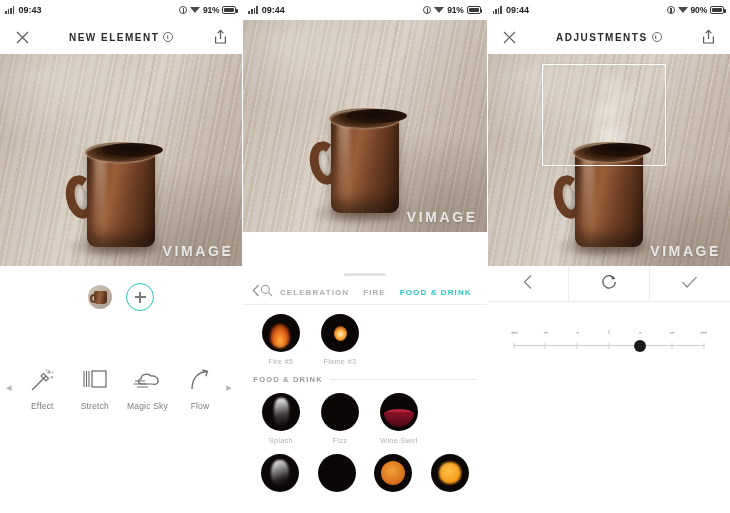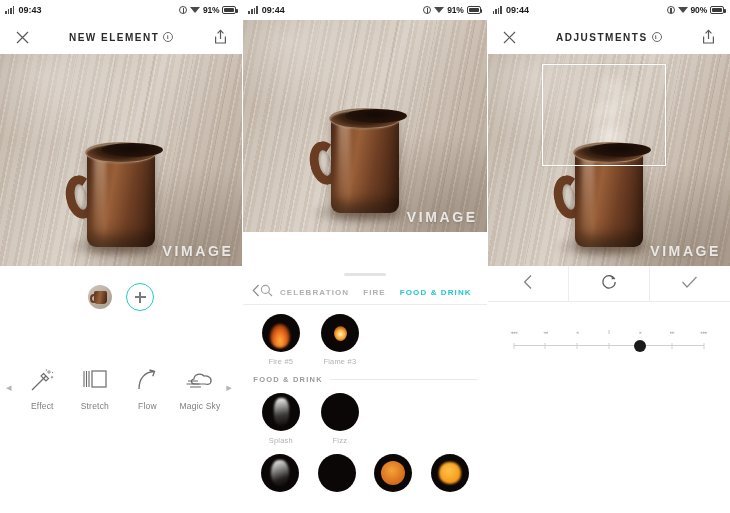--- a/index.html
+++ b/index.html
@@ -326,36 +326,36 @@
               <svg width="26" height="24" viewBox="0 0 26 24">
                 <rect x="10" y="3" width="14" height="16" fill="none" stroke="#6a6a6a" stroke-width="1.2"></rect>
                 <path d="M7 3 L7 19 M4.5 3 L4.5 19 M2 3 L2 19" stroke="#6a6a6a" stroke-width="1.1"></path>
               </svg>
             </div>
             <div class="lbl">Stretch</div>
           </div>
 
           <div class="tool">
             <div class="ico">
+              <svg width="30" height="22" viewBox="0 0 30 22">
+                <path d="M10 15 C6 15 5 11 9 10 C9 5 16 3.5 19 7 C24 6 27.5 10 25.5 14 C24.5 15.5 22 15.5 20 15 Z" fill="none" stroke="#6a6a6a" stroke-width="1.2"></path>
+                <path d="M3 12 L13 12 M1.5 15 L14.5 15 M5 18 L16 18" stroke="#6a6a6a" stroke-width="1.1"></path>
+              </svg>
+            </div>
+            <div class="lbl">Magic Sky</div>
+          </div>
+
+          <div class="tool">
+            <div class="ico">
               <svg width="24" height="24" viewBox="0 0 24 24">
                 <path d="M4 21 C4 10 10 4 19 3.5" fill="none" stroke="#6a6a6a" stroke-width="1.3"></path>
                 <path d="M14.5 2 L19.5 3.4 L17.8 8.2" fill="none" stroke="#6a6a6a" stroke-width="1.3"></path>
               </svg>
             </div>
             <div class="lbl">Flow</div>
-          </div>
-
-          <div class="tool">
-            <div class="ico">
-              <svg width="30" height="22" viewBox="0 0 30 22">
-                <path d="M10 15 C6 15 5 11 9 10 C9 5 16 3.5 19 7 C24 6 27.5 10 25.5 14 C24.5 15.5 22 15.5 20 15 Z" fill="none" stroke="#6a6a6a" stroke-width="1.2"></path>
-                <path d="M3 12 L13 12 M1.5 15 L14.5 15 M5 18 L16 18" stroke="#6a6a6a" stroke-width="1.1"></path>
-              </svg>
-            </div>
-            <div class="lbl">Magic Sky</div>
           </div>
 
         </div>
         <div class="tool-arrow">▸</div>
       </div>
     </div>
   </div>
 
   <div class="divider"></div>
 
@@ -433,20 +433,24 @@
       </div>
 
       <div class="fx-row">
         <div class="fx">
           <div class="bub b-splash"></div>
           <div class="cap">Splash</div>
         </div>
         <div class="fx">
           <div class="bub b-fizz"></div>
           <div class="cap">Fizz</div>
+        </div>
+        <div class="fx">
+          <div class="bub b-wine"></div>
+          <div class="cap">Wine Swirl</div>
         </div>
       </div>
 
       <div class="fx-row">
         <div class="fx">
           <div class="bub b-splash2"></div>
         </div>
         <div class="fx">
           <div class="bub b-milk"></div>
         </div>

